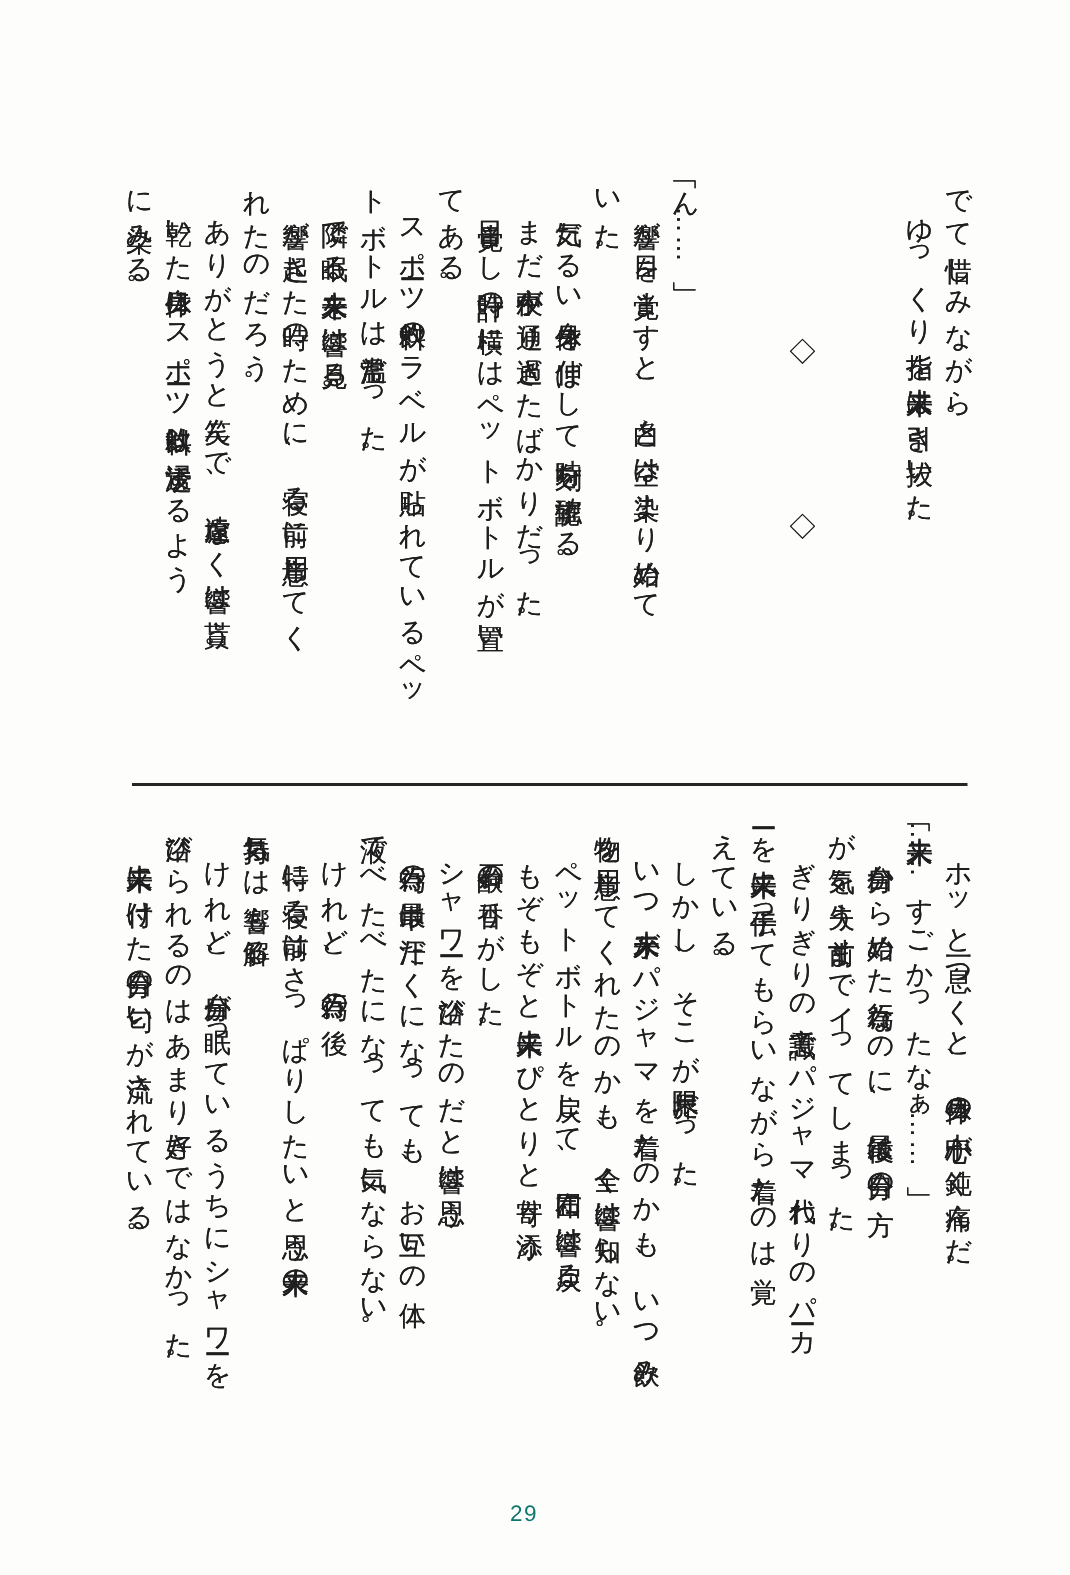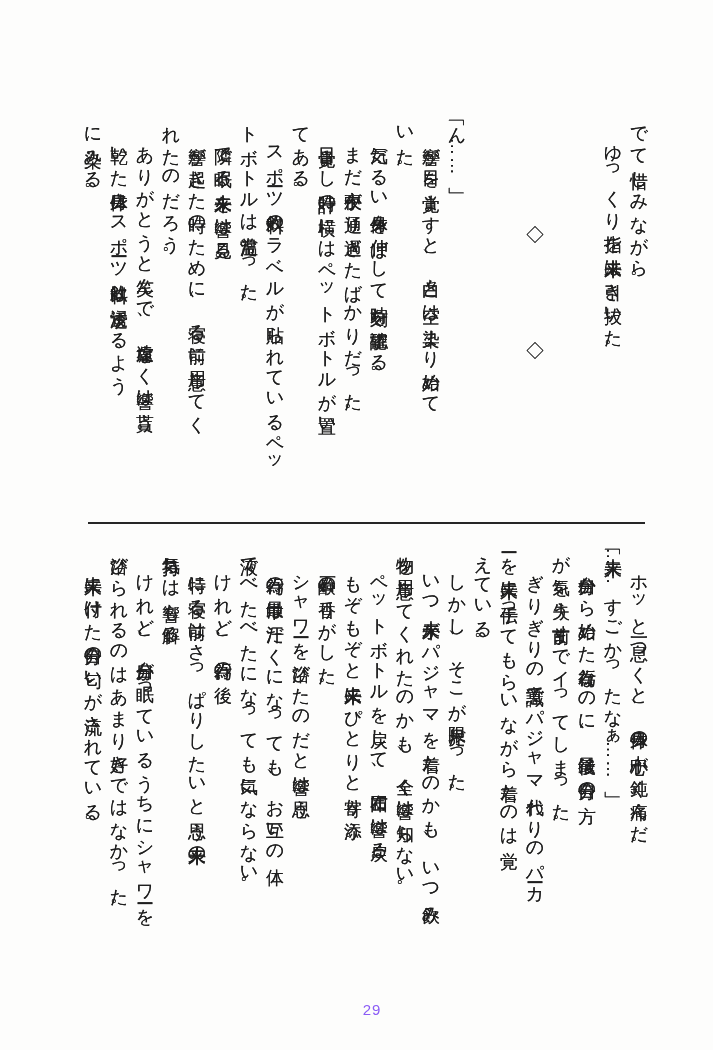--- a/index.html
+++ b/index.html
@@ -51,24 +51,23 @@
     top: 522px;
     width: 557px;
     height: 2px;
     background: #262626;
   }
   .page-number {
     position: absolute;
     left: 340px;
     top: 1001px;
     width: 64px;
-    text-align: center;
     font-size: 15px;
     letter-spacing: 1px;
-    color: #8b5cf6;
+    color: #0f766e;
   }
 </style>
 </head>
 <body>
 
 <div class="page">
 
   <div class="text-section text-top">
       <p class="tline">でて惜しみながら。</p>
       <p class="tline">　ゆっくり指を未来は引き抜いた。</p>

